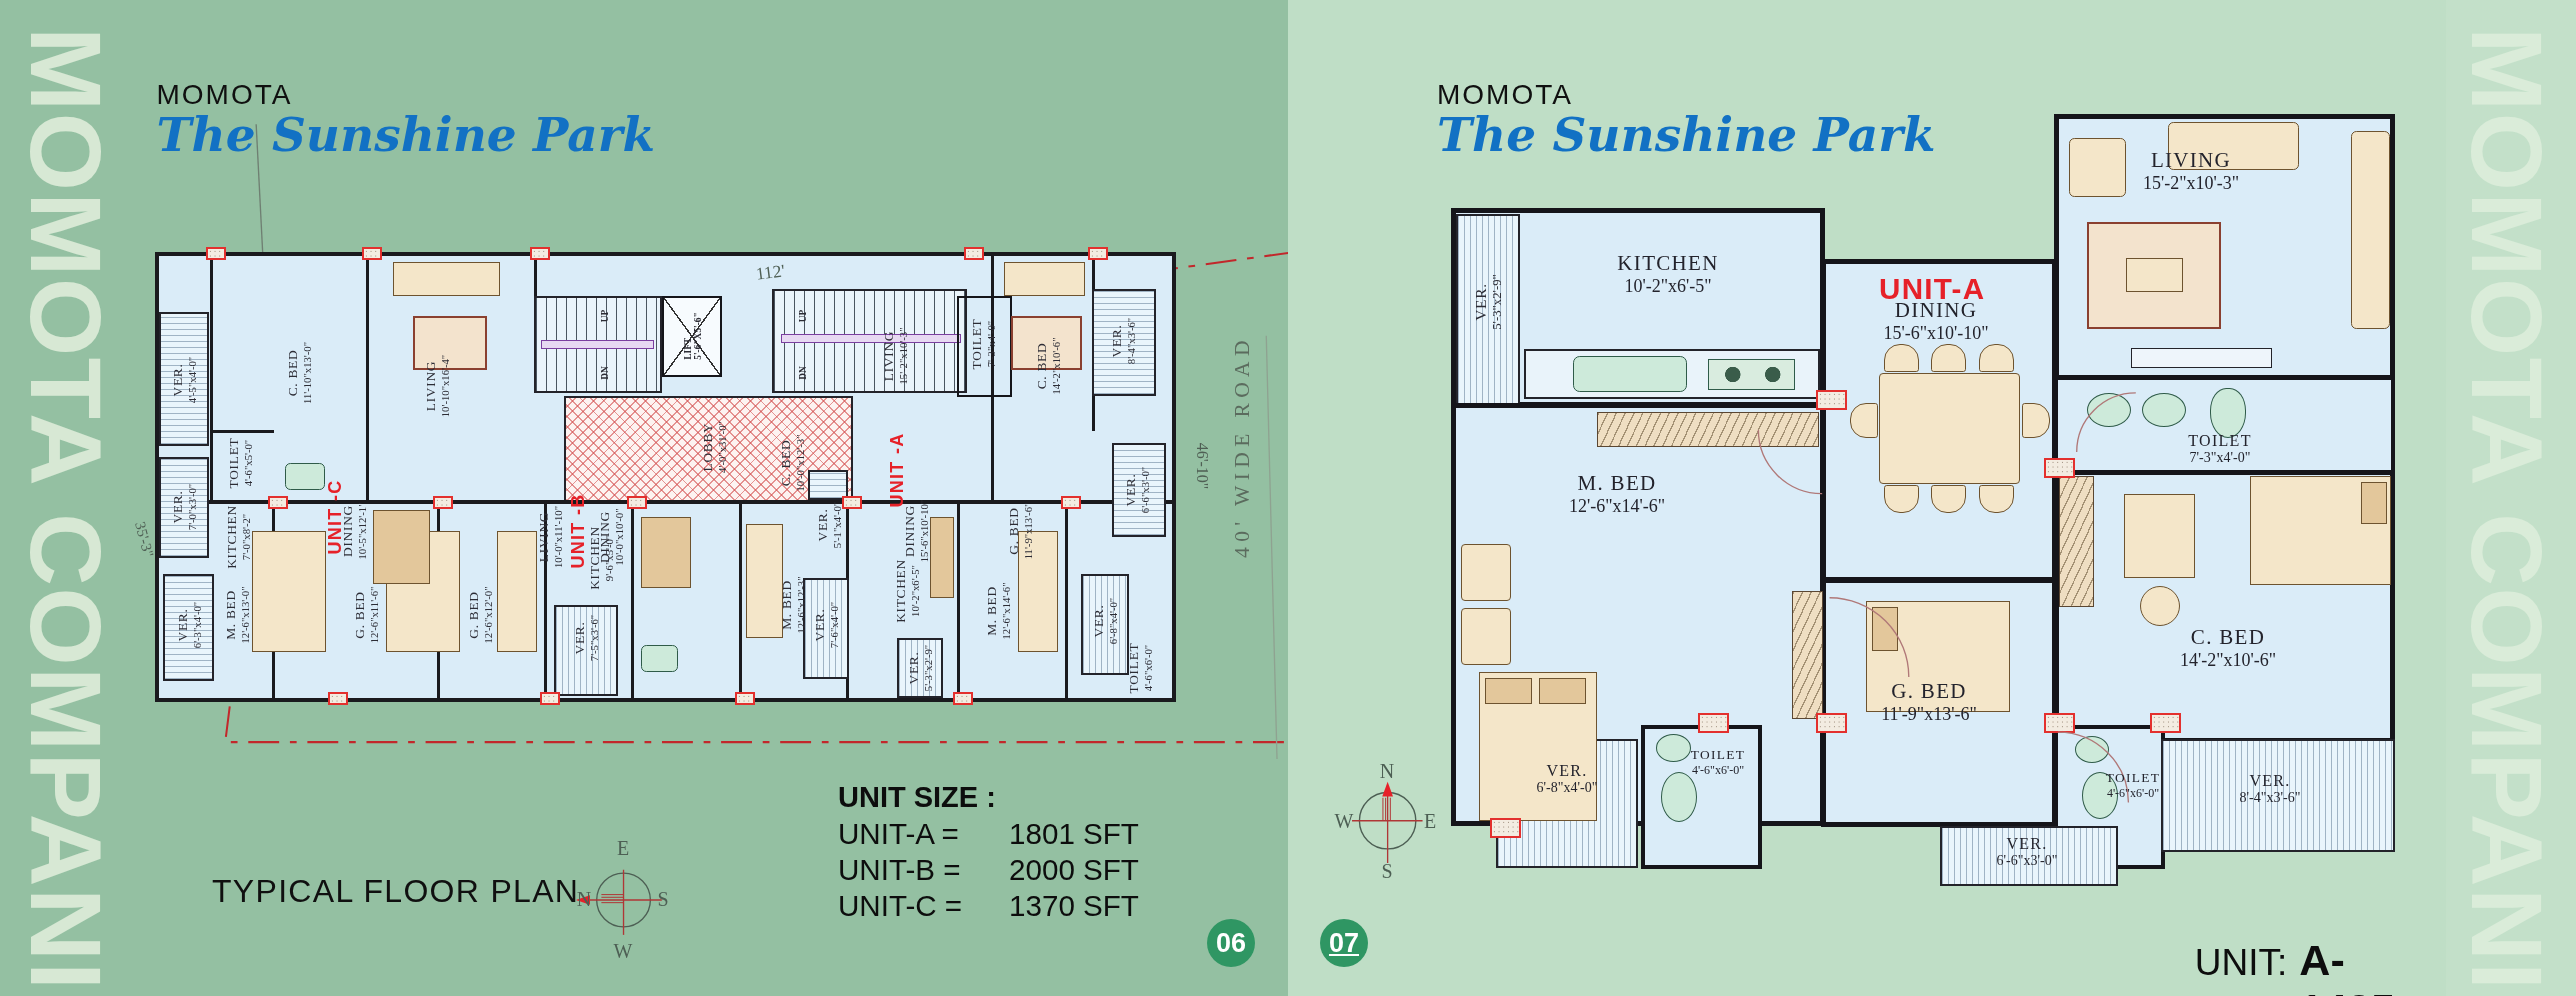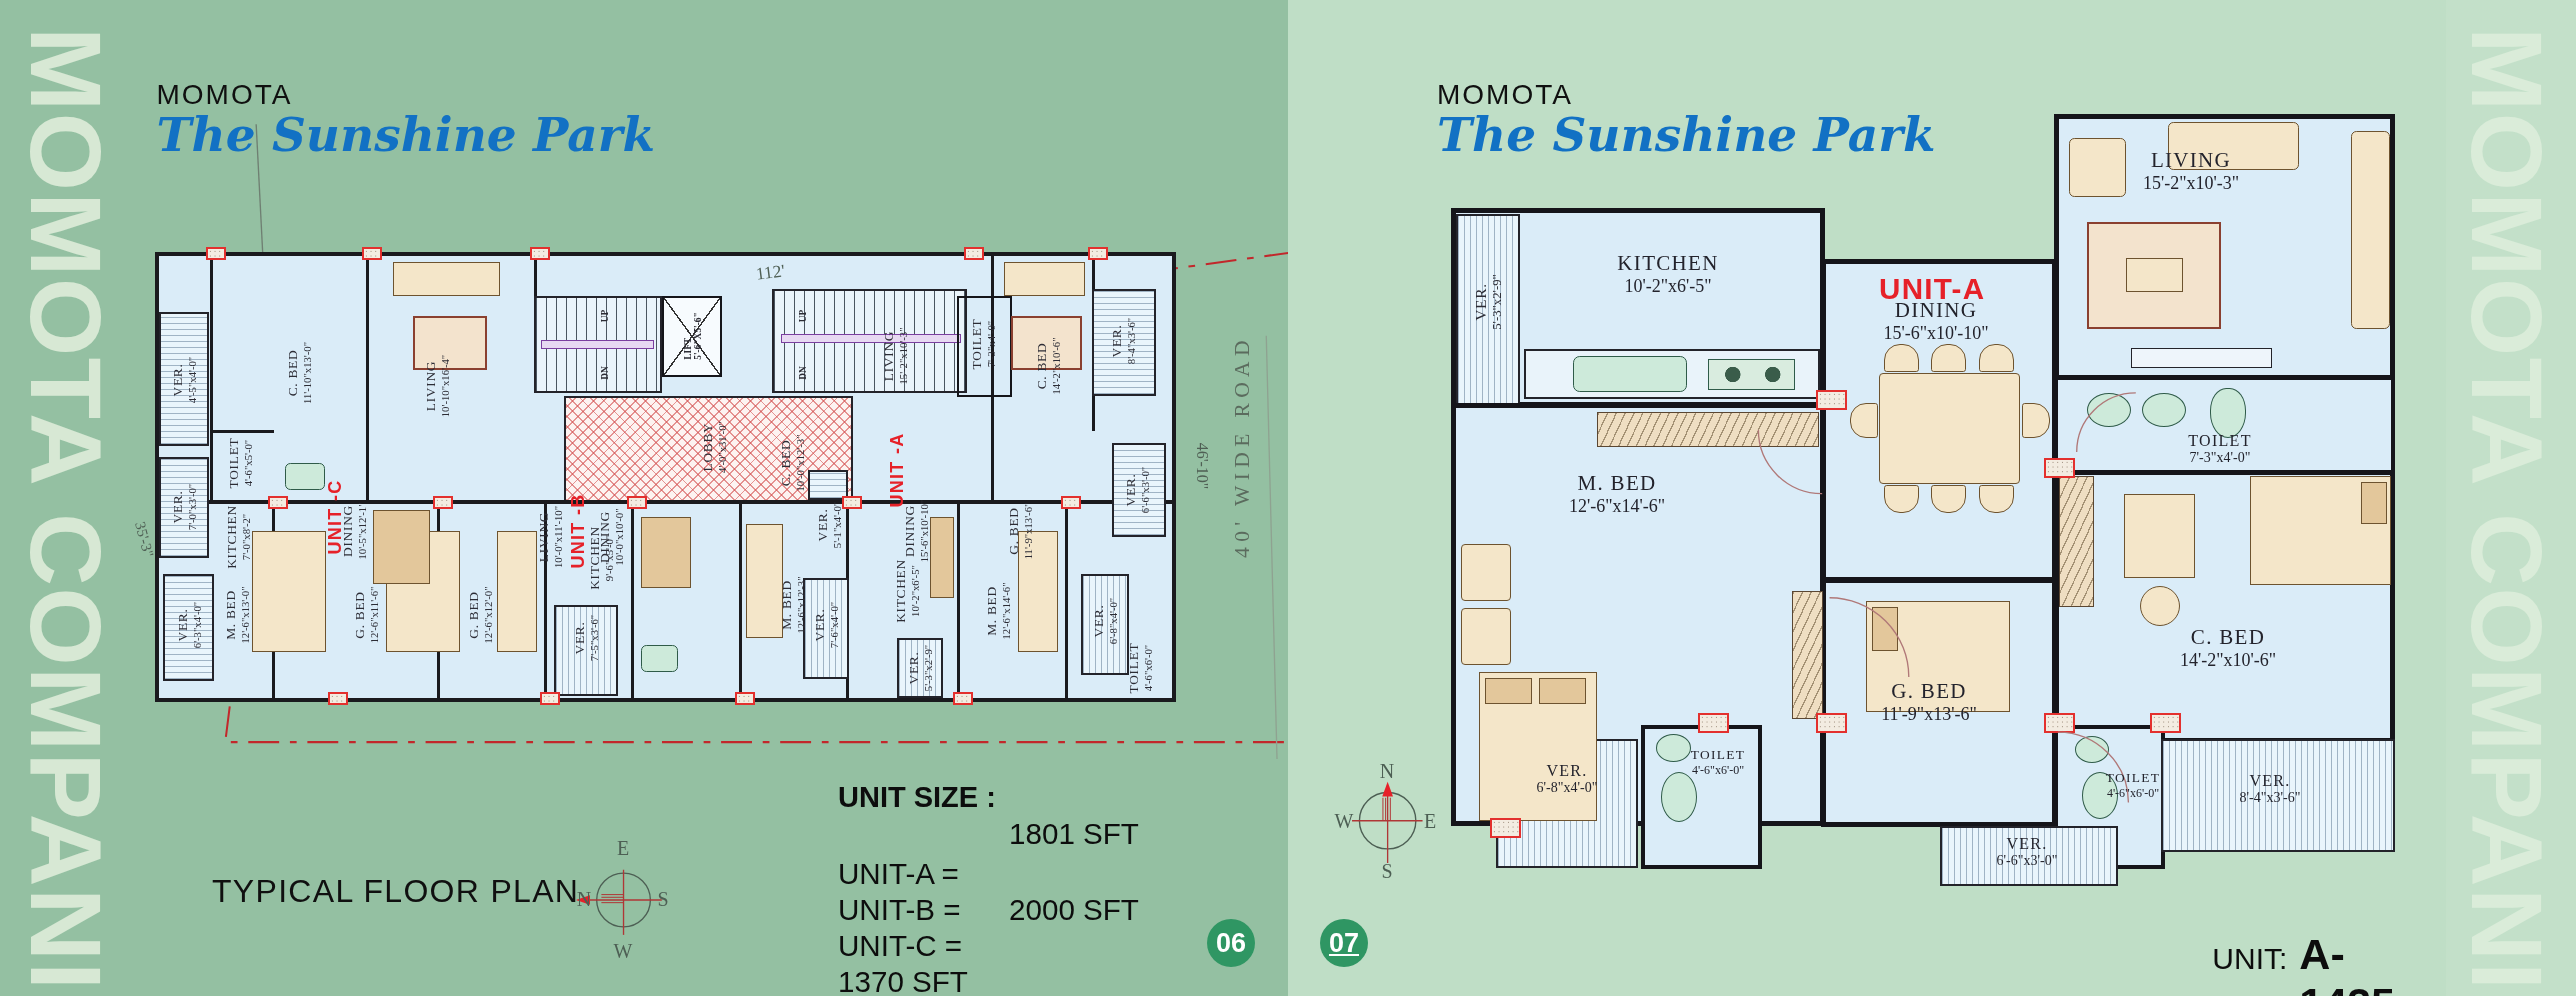--- a/index.html
+++ b/index.html
@@ -319,28 +319,28 @@
       </svg>
       <div class="compass-letter" style="left:492px;top:848px;">E</div>
       <div class="compass-letter" style="left:453px;top:899px;">N</div>
       <div class="compass-letter" style="left:532px;top:899px;">S</div>
       <div class="compass-letter" style="left:492px;top:951px;">W</div>
     </div>
 
     <div class="abs" style="left:707px;top:779px;color:#0d0d0d;">
       <div style="font-size:29px;font-weight:bold;line-height:37px;">UNIT SIZE :</div>
       <div style="font-size:29.6px;line-height:36px;display:flex;">
-        <span style="width:171px;margin-top:40px;">UNIT-A =</span>
+        <span style="width:171px;">UNIT-A =</span>
         <span>1801 SFT</span>
       </div>
       <div style="font-size:29.6px;line-height:36px;display:flex;">
         <span style="width:171px;">UNIT-B =</span>
         <span>2000 SFT</span>
       </div>
-      <div style="font-size:29.6px;line-height:36px;display:flex;flex-direction:column;">
+      <div style="font-size:29.6px;line-height:36px;display:flex;">
         <span style="width:171px;">UNIT-C =</span>
         <span>1370 SFT</span>
       </div>
     </div>
 
     <div class="badge" style="left:1076px;top:919px;text-align:center;">06</div>
   </div>
 
   <div id="right-page">
 
@@ -495,21 +495,21 @@
       </svg>
       <div class="compass-letter" style="left:99px;top:771px;">N</div>
       <div class="compass-letter" style="left:56px;top:821px;">W</div>
       <div class="compass-letter" style="left:142px;top:821px;">E</div>
       <div class="compass-letter" style="left:99px;top:871px;">S</div>
     </div>
 
     <div class="badge" style="left:32px;top:919px;text-decoration:underline;">07</div>
 
     <div class="abs" style="left:1107px;top:907px;transform:translateX(-100%);display:flex;align-items:baseline;gap:12px;color:#0d0d0d;">
-      <span style="font-size:30px;margin-top:35px;">UNIT:</span>
+      <span style="font-size:37px;margin-top:35px;">UNIT:</span>
       <span style="font-size:43px;font-weight:bold;">A-1435 SFT</span>
     </div>
   </div>
 
   <div id="right-banner">
     <div class="banner-text">MOMOTA COMPANIES LTD.</div>
   </div>
 
 </div>
 

